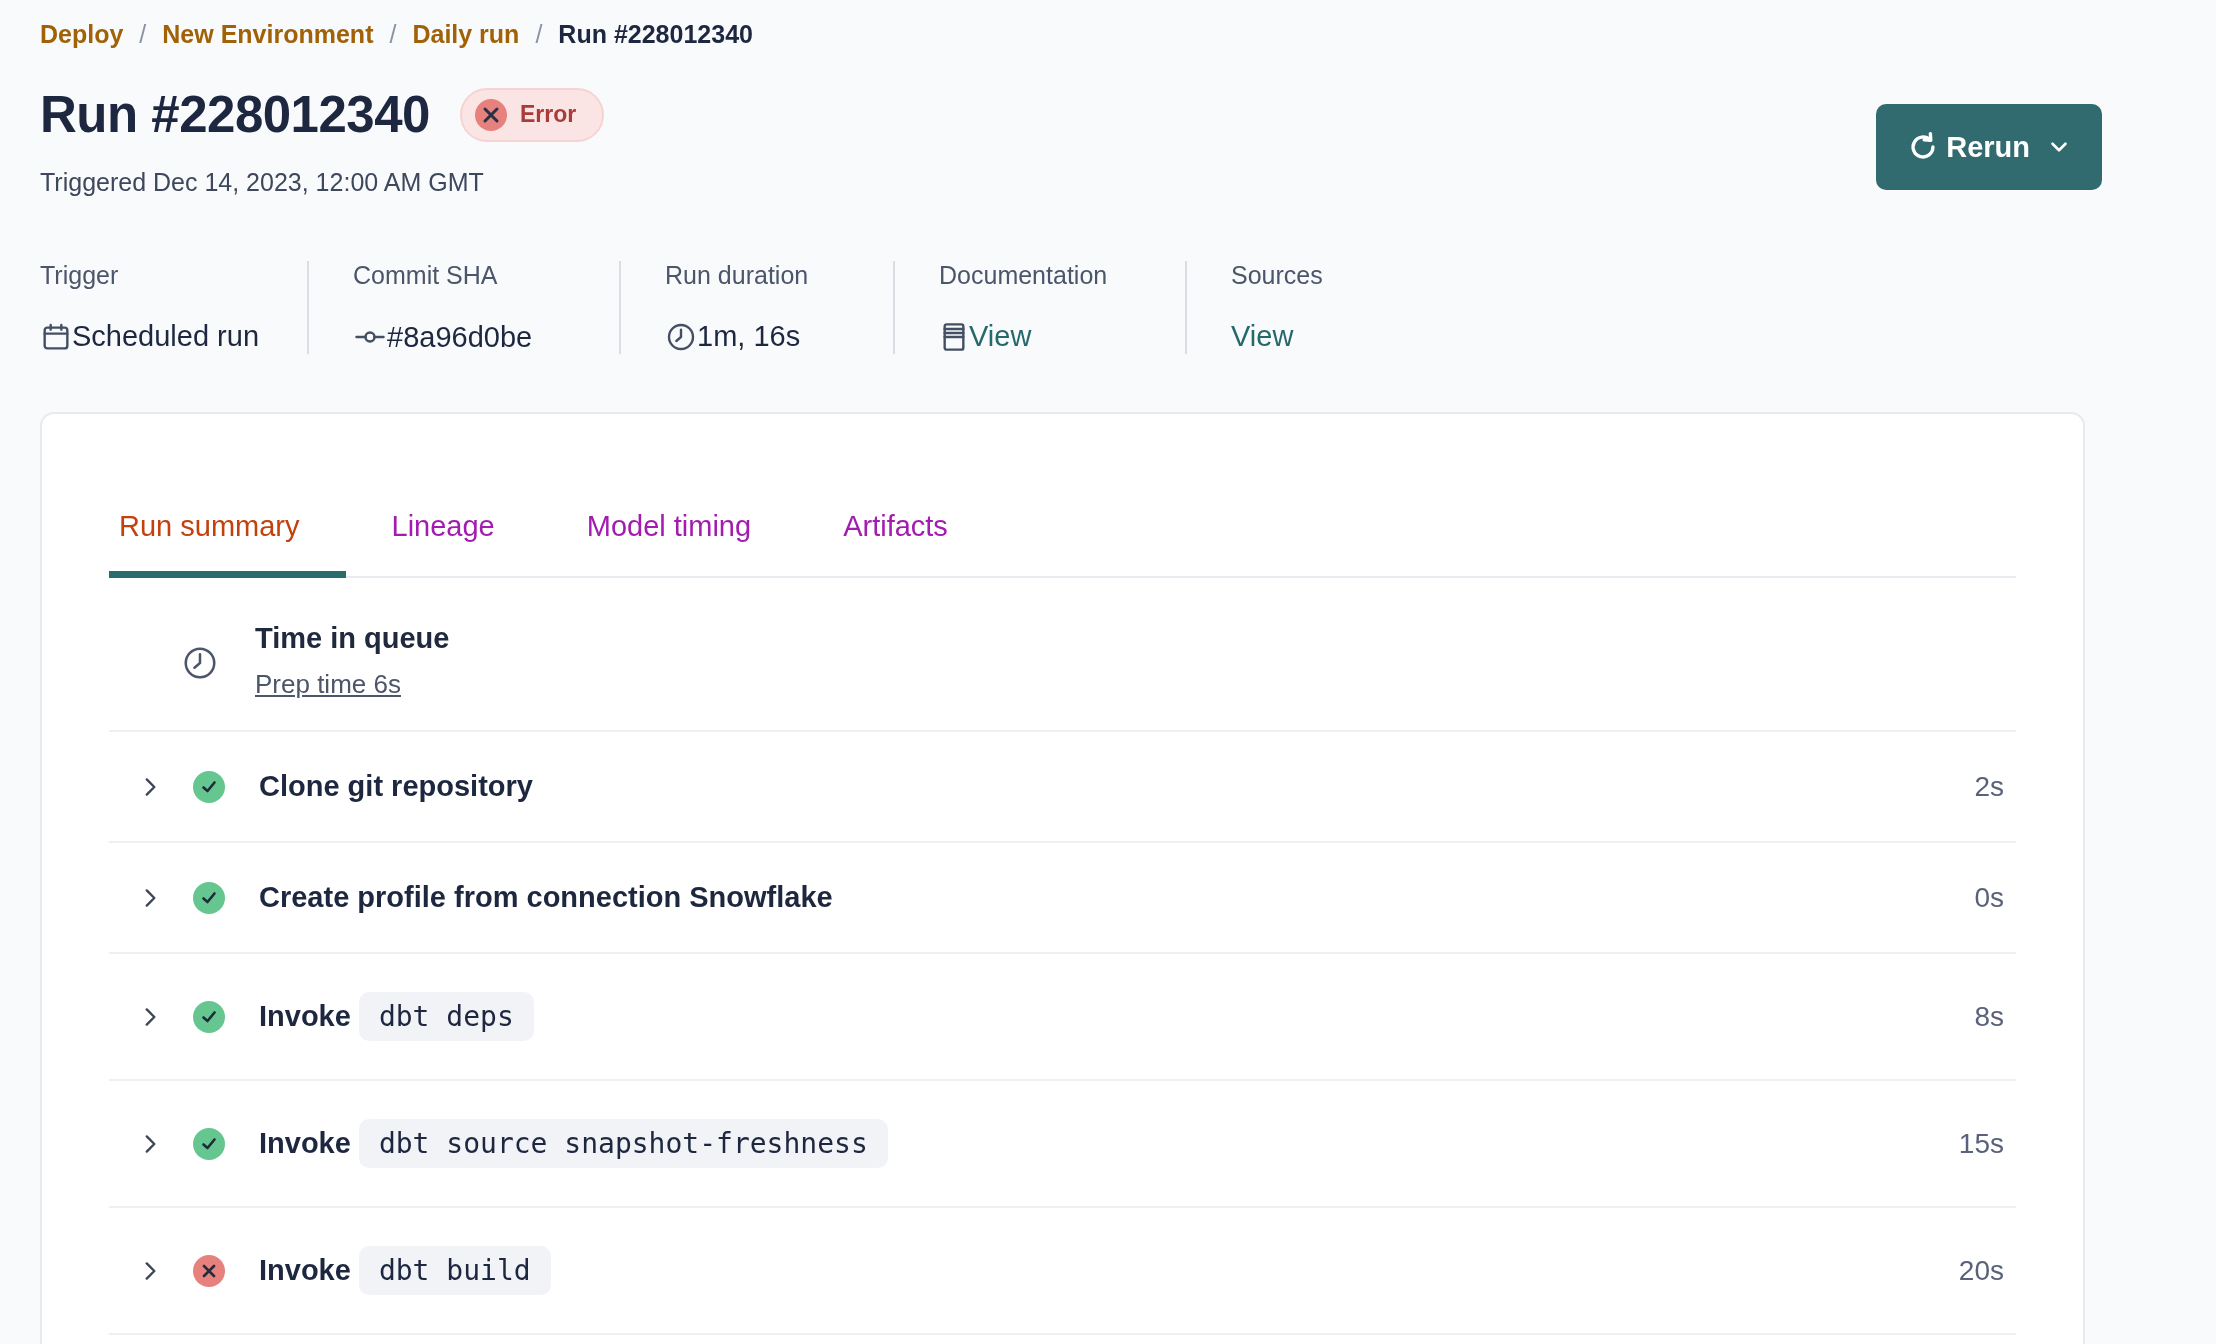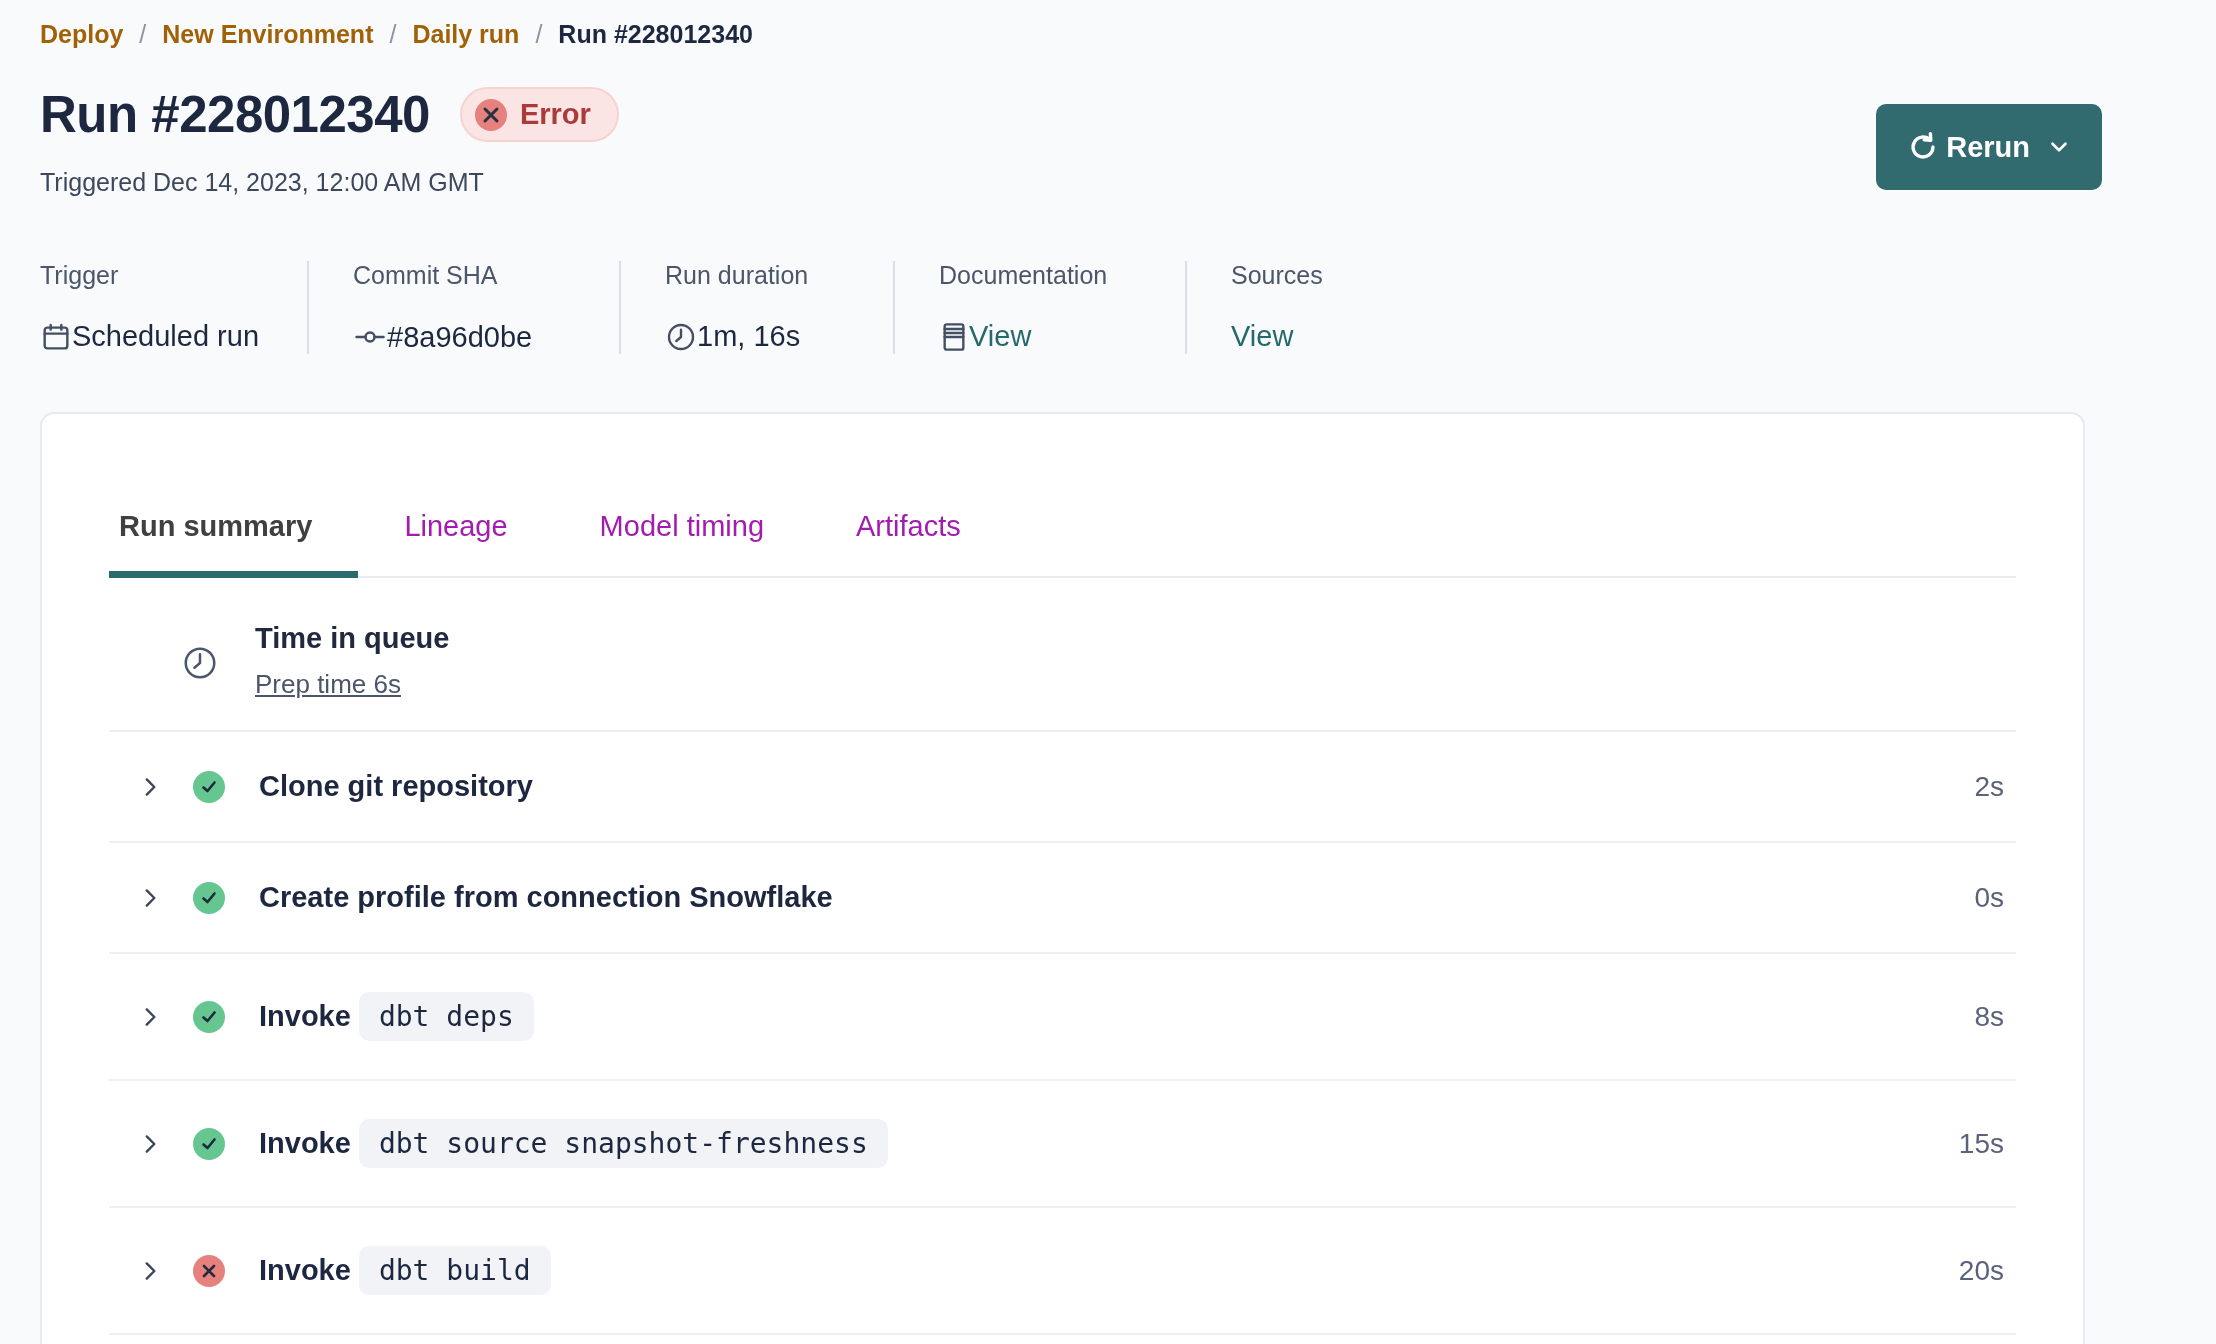--- a/index.html
+++ b/index.html
@@ -16,21 +16,21 @@
   .crumb { color:#a16207; text-decoration:none; cursor:pointer; font-weight:600; }
   .crumb-sep { color:#8b94a5; font-weight:400; }
   .crumb.current { color:#1d2740; font-weight:700; }
 
   
   .title-row { display:flex; align-items:center; gap:30px; margin:36px 0 0 40px; }
   .page-title { font-size:51px; font-weight:700; color:#1d2740; letter-spacing:-0.5px; }
   .badge-error {
     display:inline-flex; align-items:center; gap:13px;
     background:#fbe5e4; border:2px solid #f6d3d1; border-radius:999px;
-    padding:9px 26px 9px 13px; font-size:29px; font-weight:600; color:#a93b3a;
+    padding:9px 26px 9px 13px; font-size:23px; font-weight:600; color:#a93b3a;
   }
   .badge-circle, .status-circle {
     width:32px; height:32px; border-radius:50%;
     display:inline-flex; align-items:center; justify-content:center; flex:0 0 auto;
   }
   .circ-red { background:#e6817d; }
   .circ-green { background:#66c690; }
   .triggered { margin:24px 0 0 40px; font-size:25px; color:#3d485c; }
 
   .rerun-btn {
@@ -61,21 +61,21 @@
     height:960px; padding:96px 67px 0 67px;
   }
 
   
   .tabs { display:flex; border-bottom:2px solid #e8ebef; }
   .tab {
     font-size:29px; color:#a21caf; padding:0 46px 28px 46px; cursor:pointer;
     border-bottom:7px solid transparent; margin-bottom:-2px; white-space:nowrap;
   }
   .tab:first-child { padding-left:10px; }
-  .tab.active { color:#404040; font-weight:700; border-bottom-color:#2a6b6e; }
+  .tab.active { color:#c2410c; font-weight:400; border-bottom-color:#2a6b6e; }
 
   
   .queue-row { display:flex; align-items:center; gap:36px; padding:44px 0 30px 72px; border-bottom:2px solid #edeff3; }
   .queue-title { font-size:29px; font-weight:700; color:#20293e; }
   .queue-link { display:inline-block; margin-top:14px; font-size:26px; color:#4c566a; text-decoration:underline; cursor:pointer; }
 
   
   .step-row { display:flex; align-items:center; padding:38px 0; border-bottom:2px solid #edeff3; cursor:pointer;gap:16px; }
   .step-chevron { width:40px; margin-left:28px; display:flex; align-items:center; }
   .step-status { margin-right:18px; display:flex; align-items:center; }

